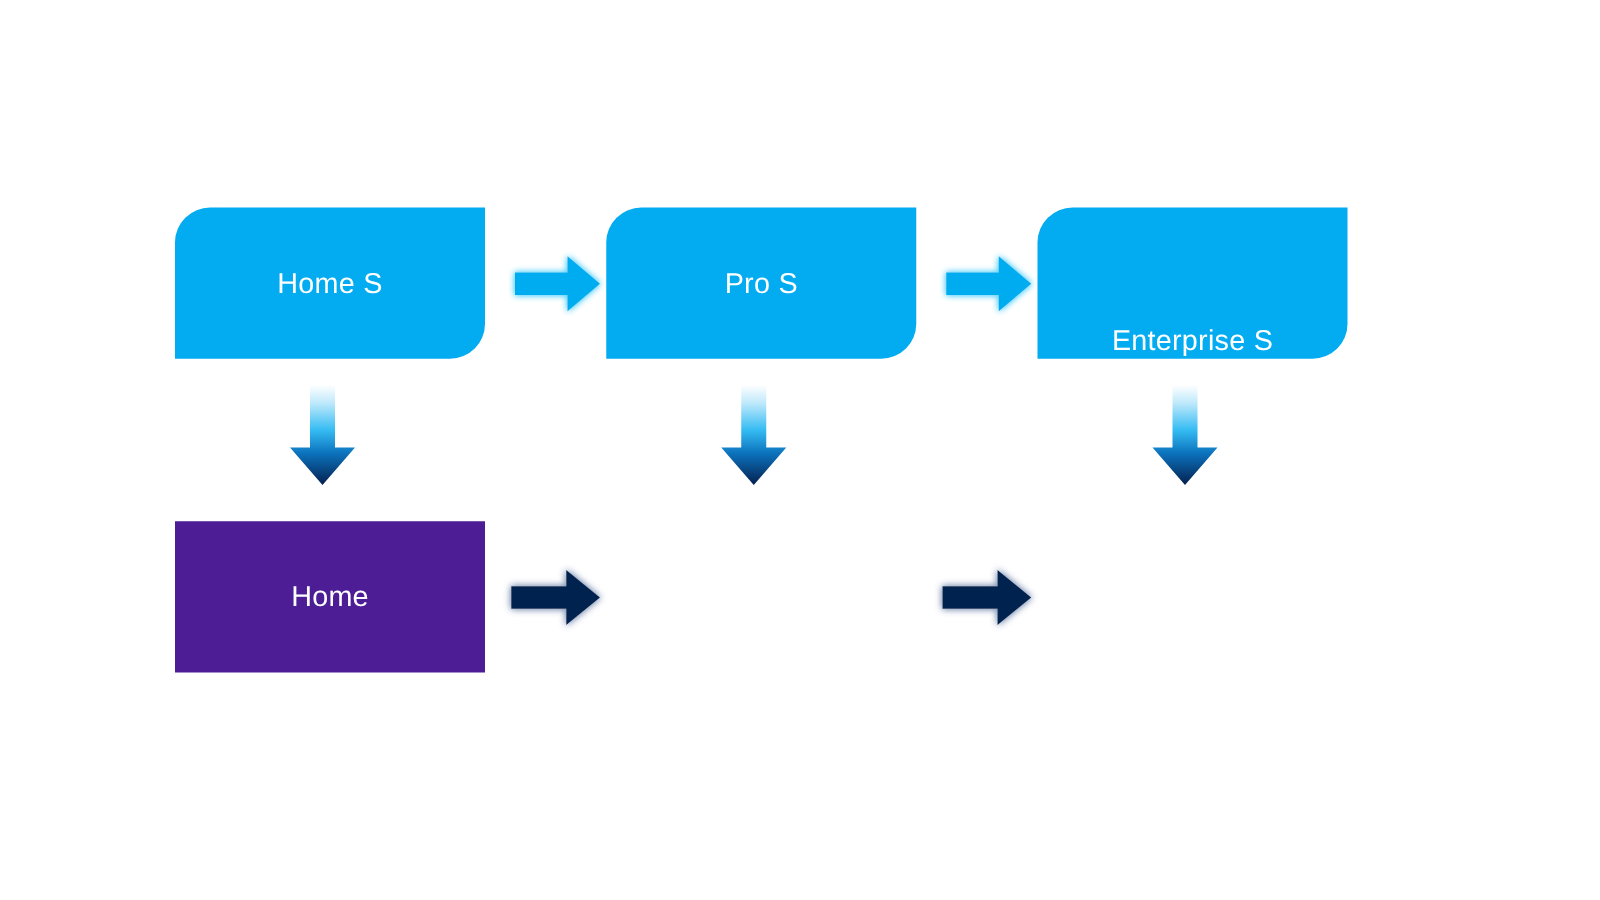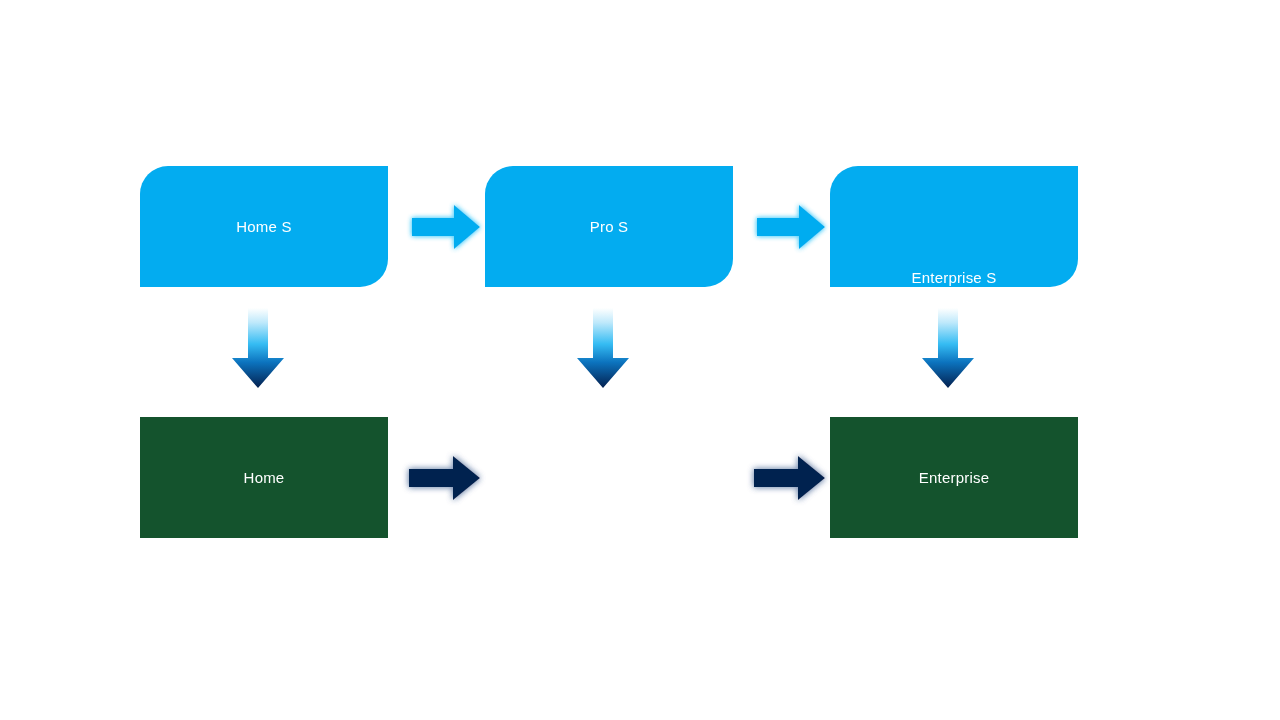--- a/index.html
+++ b/index.html
@@ -24,37 +24,37 @@
   }
 
   
   .box {
     position: absolute;
     display: flex;
     align-items: center;
     justify-content: center;
     box-sizing: border-box;
     color: #ffffff;
-    font-size: 15px;
+    font-size: 23px;
     font-weight: 400;
     letter-spacing: 0.2px;
     line-height: 1.2;
     text-align: center;
     user-select: none;
   }
 
   
   .box.light {
     background: #03ACF0;
     border-radius: 28px 0 28px 0;
   }
 
   
   .box.dark {
-    background: #14532d;
+    background: #4c1d95;
     border-radius: 0;
   }
 
   .box .label {
     display: block;
     pointer-events: none;
   }
 
   
   .h-arrow {
@@ -166,23 +166,20 @@
       </defs>
       <path d="M20,2 L40,2 L40,52 L56,52 L30,82 L4,52 L20,52 Z" fill="url(#vg3)"></path>
     </svg>
   </div>
 
   <div class="box dark" style="left:140px; top:417px; width:248px; height:121px;">
     <span class="label">Home</span>
   </div>
 
 
-  <div class="box dark" style="left:830px; top:417px; width:248px; height:121px;">
-    <span class="label">Enterprise</span>
-  </div>
 
   <div class="h-arrow" style="left:403px; top:451px; width:82px; height:54px;">
     <svg width="82" height="54" viewBox="0 0 82 54" aria-hidden="true">
       <defs>
         <filter id="glowNavy1" x="-55%" y="-55%" width="210%" height="210%">
           <feGaussianBlur stdDeviation="3" result="b"></feGaussianBlur>
           <feFlood flood-color="#7E93B5" flood-opacity="0.85"></feFlood>
           <feComposite in2="b" operator="in" result="g"></feComposite>
           <feMerge>
             <feMergeNode in="g"></feMergeNode>

